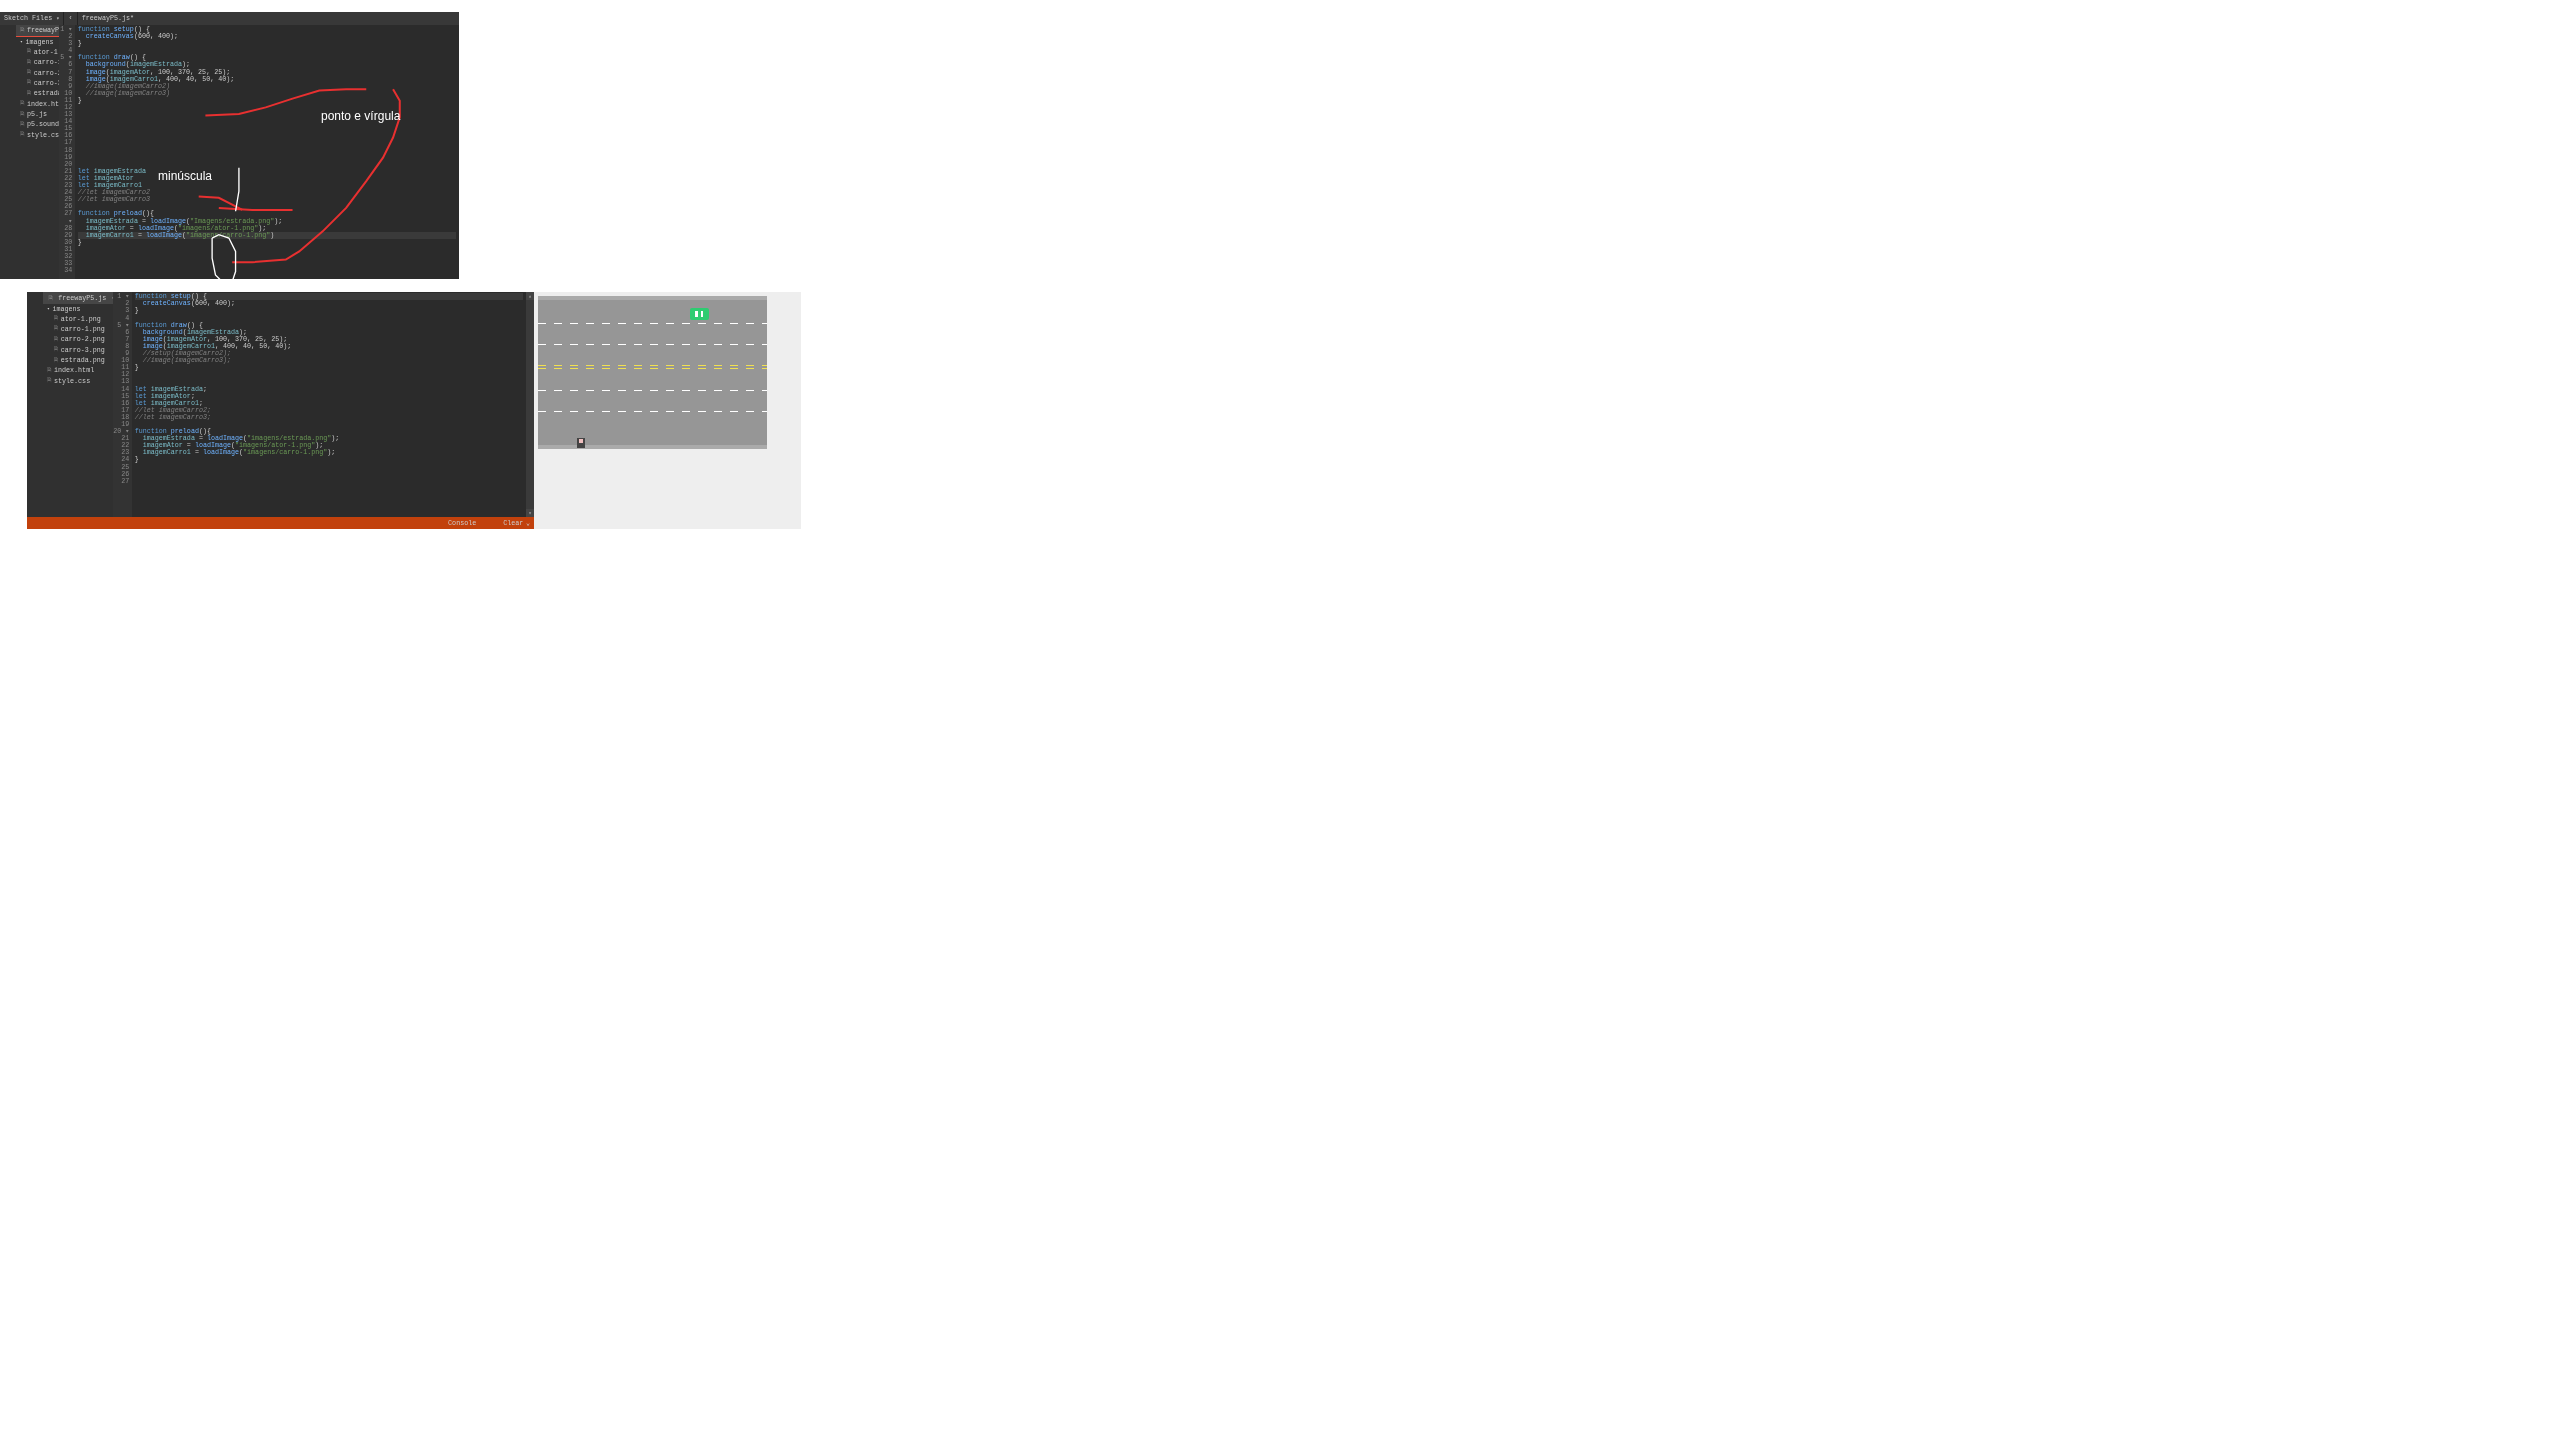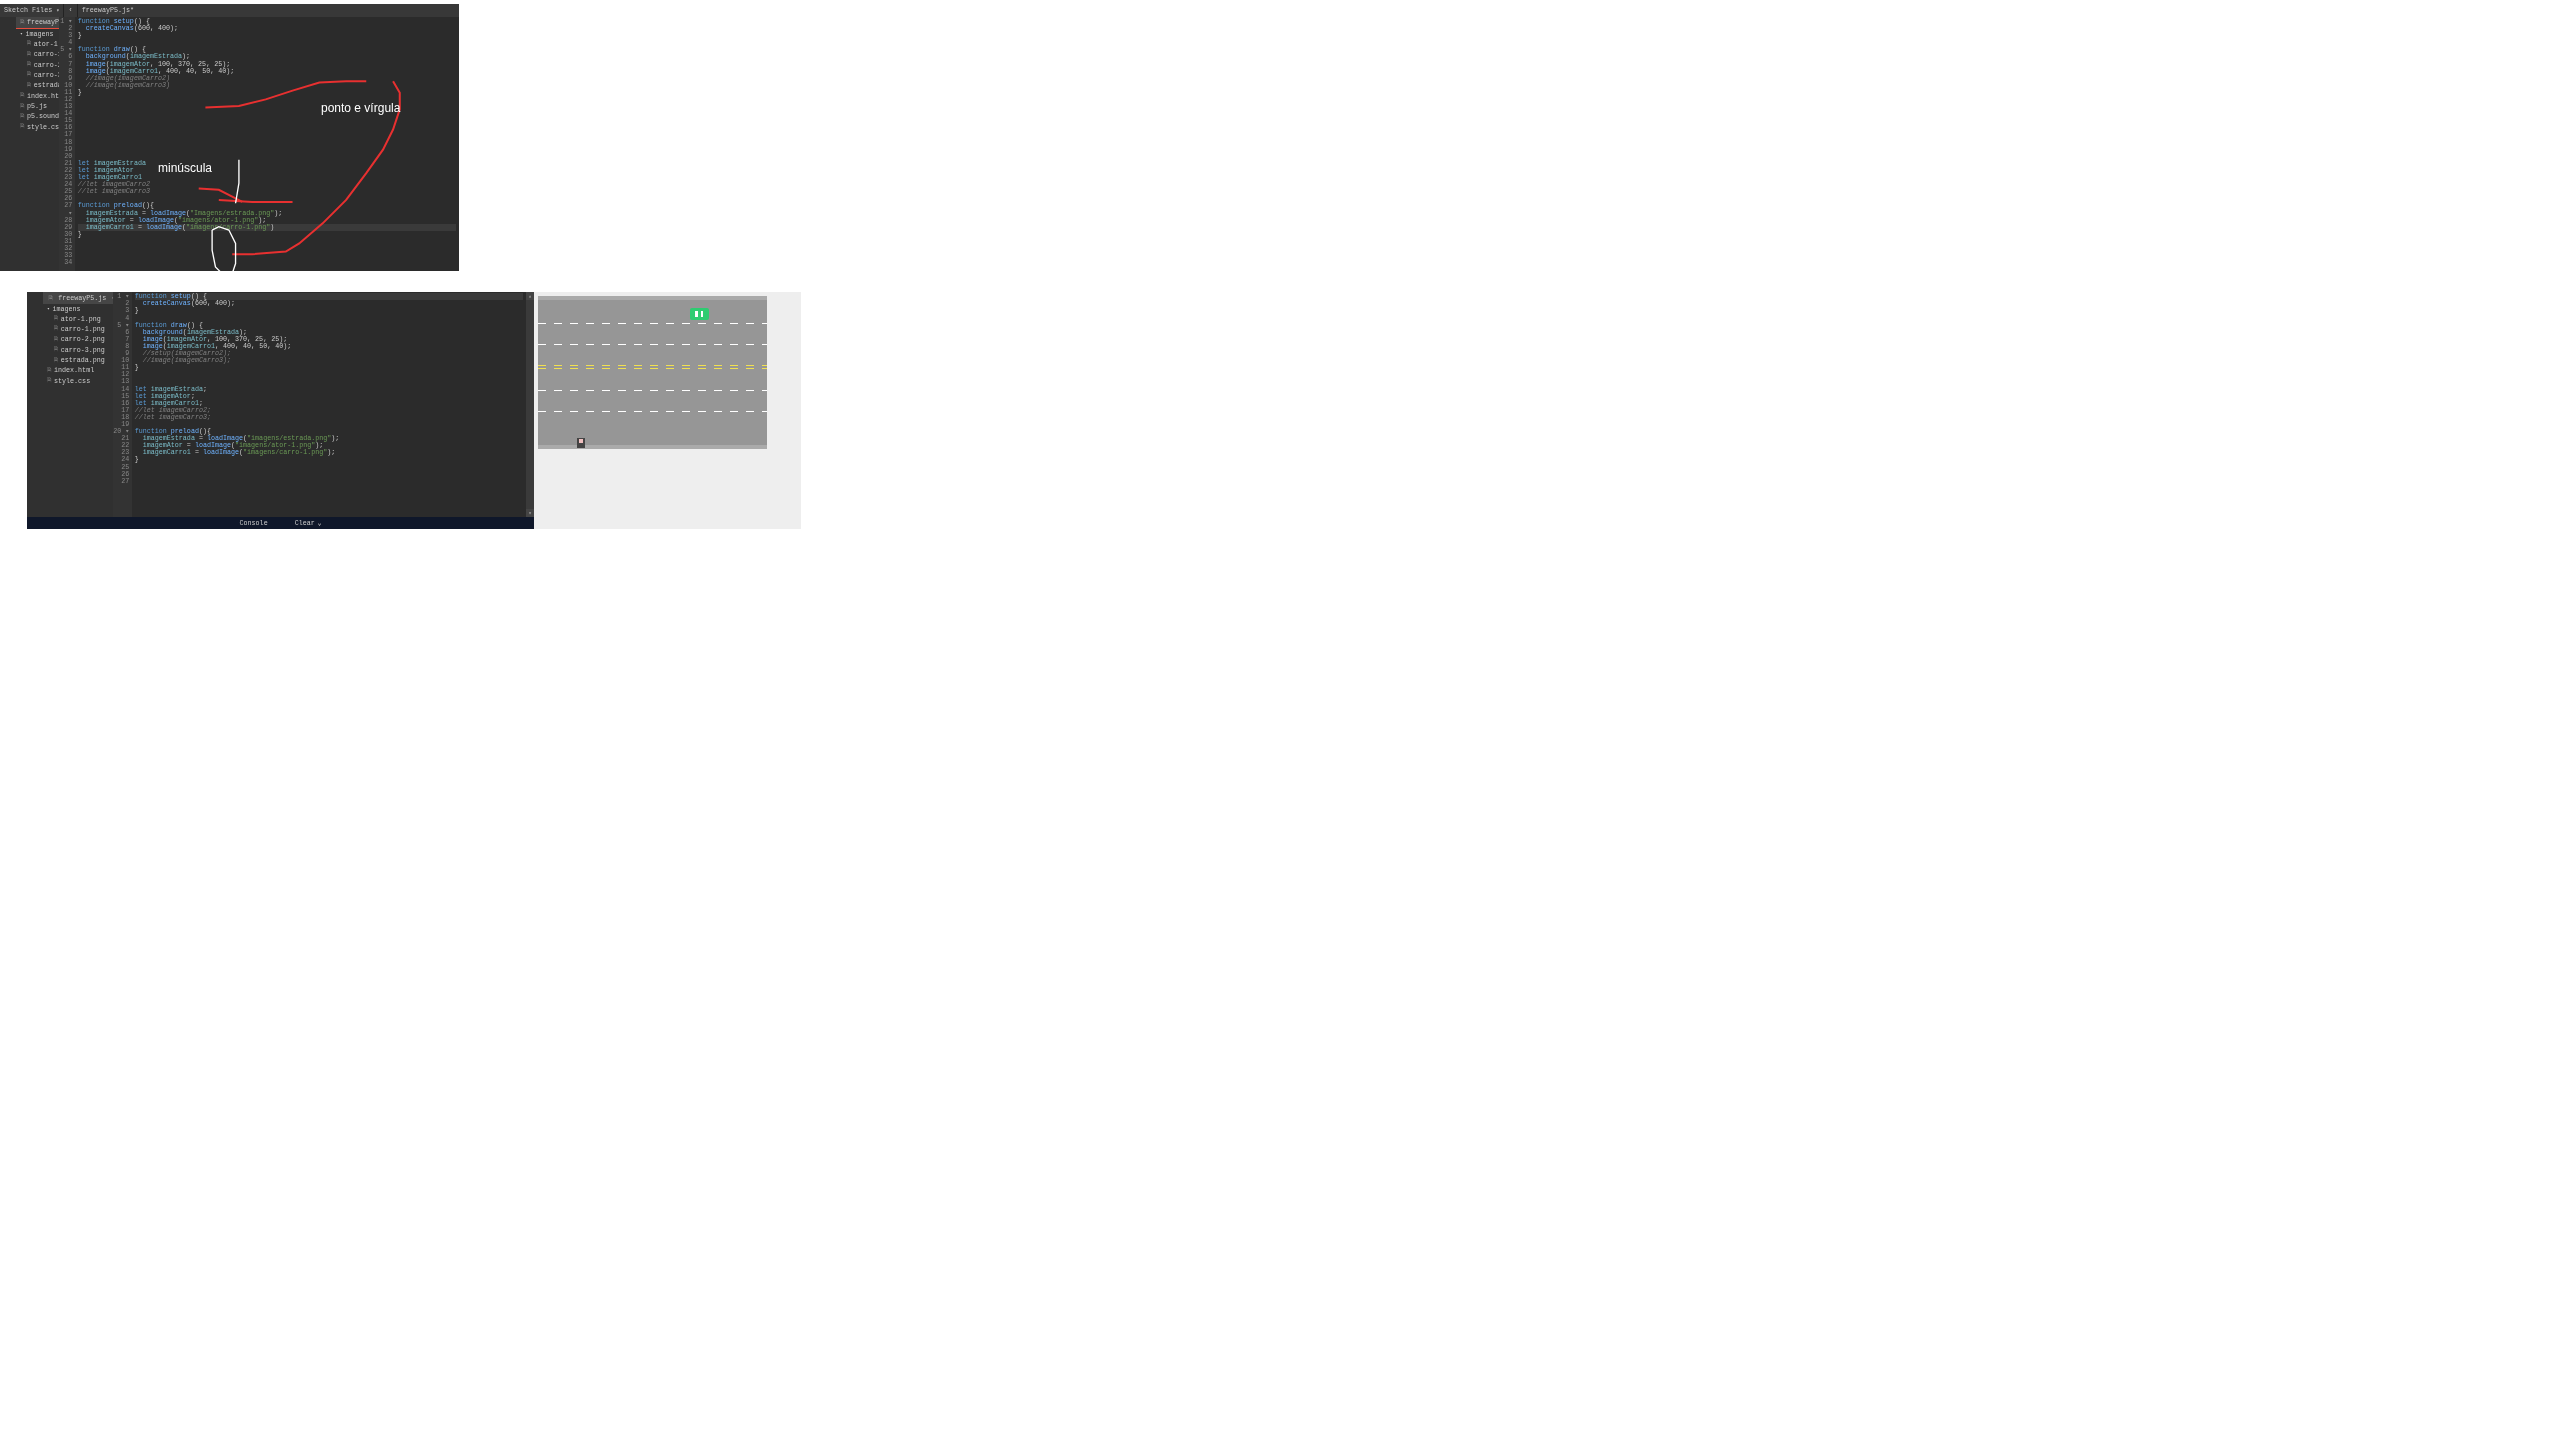--- a/index.html
+++ b/index.html
@@ -11,21 +11,21 @@
   height: 1449px;
   position: relative;
 }
 
 .editor-frame {
   background: #2b2b2b;
   position: absolute;
 }
 
 #top-editor {
-  left: 0; top: 4px;
+  left: 0; top: 12px;
   width: 459px; height: 267px;
 }
 #bottom-editor {
   left: 27px; top: 292px;
   width: 774px; height: 237px;
 }
 
 .topbar {
   height: 12.7px;
   background: #383838;
@@ -213,25 +213,25 @@
 .actor {
   position:absolute;
   width: 8px; height: 9.4px;
   left: 39px; bottom: 1.3px;
   background: radial-gradient(circle at 50% 30%, #f0c0c0 30%, transparent 31%),
               linear-gradient(#444,#444);
 }
 
 .console-bar {
   height: 12px;
-  background: #0f172a;
+  background: #c2410c;
   color: #ccc;
   font-size: 6.7px;
   display: flex;
-  justify-content: center;
+  justify-content: flex-end;
   align-items: center;
   padding: 0 4px;
   gap: 27px;
 }
 .console-bar .clear { display:flex; gap:2.7px; align-items:center; }
 
 </style>
 </head>
 <body>
 

